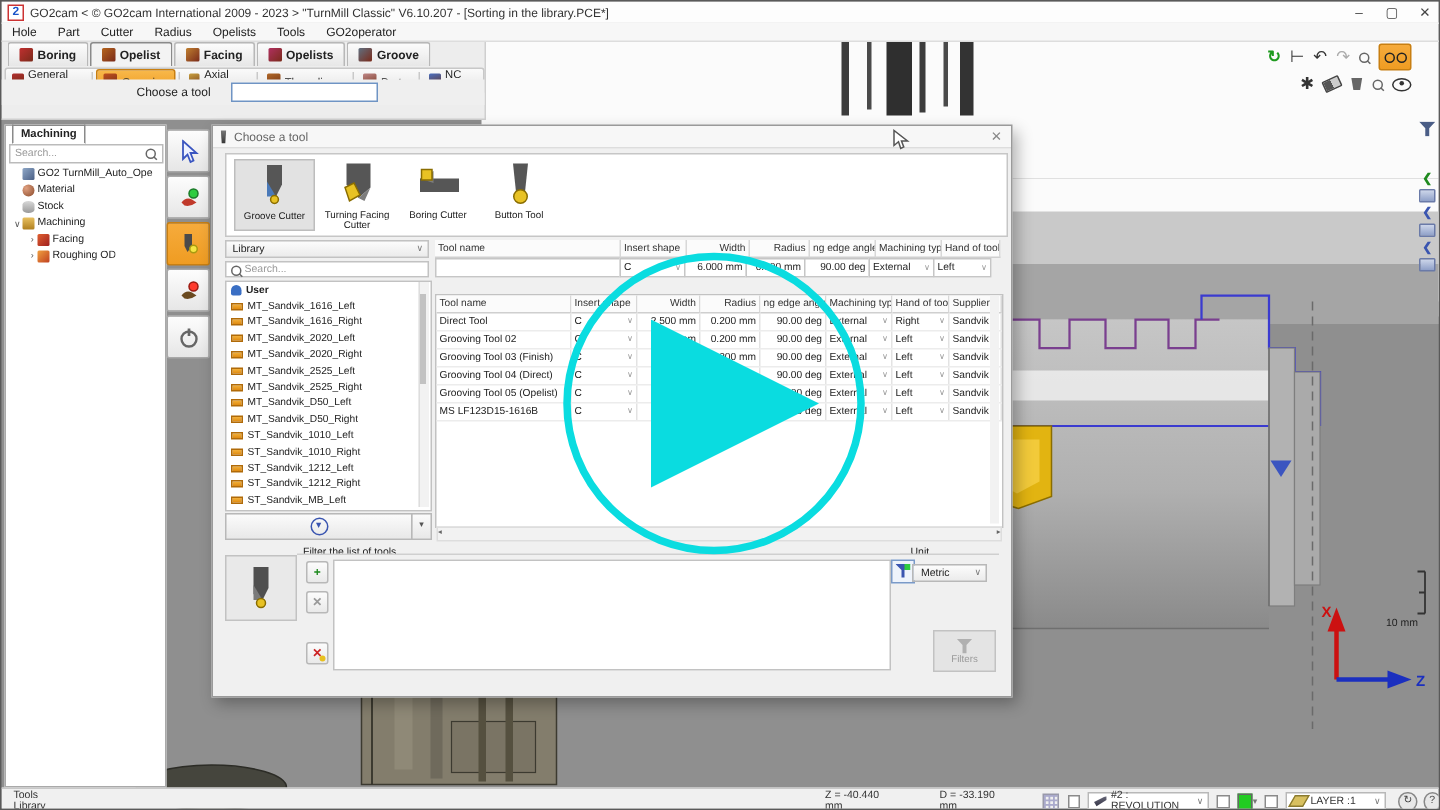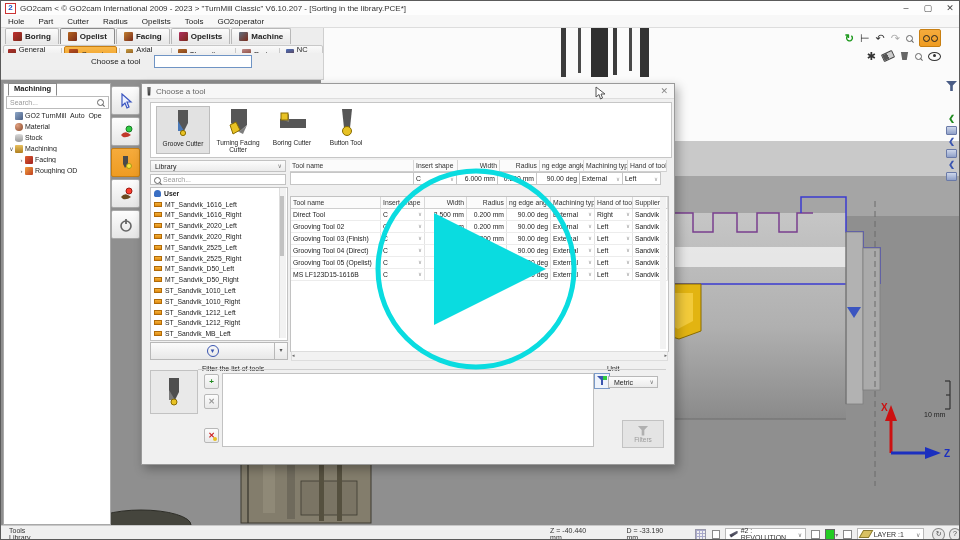--- a/index.html
+++ b/index.html
@@ -263,21 +263,21 @@
         <span class="rtab">
           <span class="rticon" style="background: linear-gradient(135deg, rgb(192, 128, 48), rgb(122, 42, 26));"></span>
           <span>Facing</span>
         </span>
         <span class="rtab">
           <span class="rticon" style="background: linear-gradient(135deg, rgb(176, 48, 96), rgb(122, 42, 26));"></span>
           <span>Opelists</span>
         </span>
         <span class="rtab">
           <span class="rticon" style="background: linear-gradient(135deg, rgb(96, 112, 128), rgb(122, 42, 26));"></span>
-          <span>Machine</span>
+          <span>Groove</span>
         </span>
       </div>
     <div class="abs" id="subrow">
         <span class="sbtn">
           <span class="sticon" style="background: linear-gradient(160deg, rgb(176, 48, 48), rgb(106, 42, 16));"></span>
           <span>General Ope</span>
         </span>
         <span class="sep"></span>
         <span class="sbtn active">
           <span class="sticon" style="background: linear-gradient(160deg, rgb(192, 80, 32), rgb(106, 42, 16));"></span>

